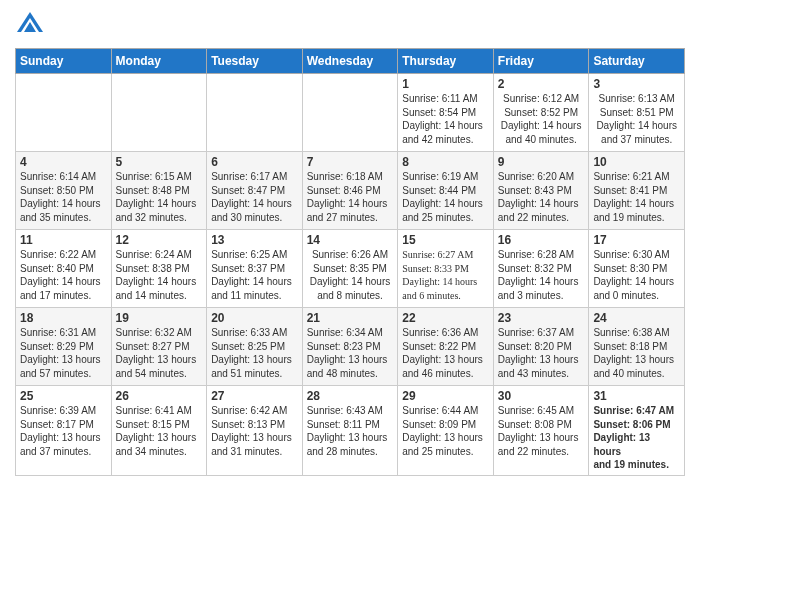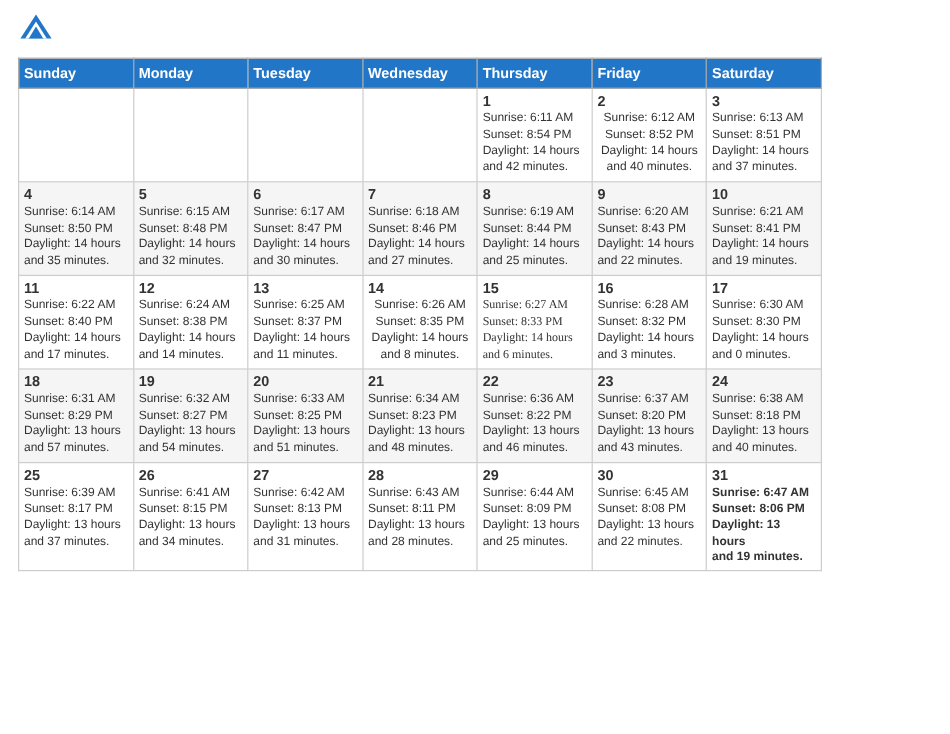--- a/index.html
+++ b/index.html
@@ -147,21 +147,21 @@
           </td>
           <td>
             <span class="day-number">2</span>
             <div class="day-info" style="white-space: pre-line; text-align: center;">Sunrise: 6:12 AM
 Sunset: 8:52 PM
 Daylight: 14 hours
 and 40 minutes.</div>
           </td>
           <td>
             <span class="day-number">3</span>
-            <div class="day-info" style="white-space: pre-line;">Sunrise: 6:13 AM
+            <div class="day-info" style="white-space: pre-line; text-align: center;">Sunrise: 6:13 AM
 Sunset: 8:51 PM
 Daylight: 14 hours
 and 37 minutes.</div>
           </td>
         </tr>
         <tr>
           <td>
             <span class="day-number">4</span>
             <div class="day-info" style="white-space: pre-line;">Sunrise: 6:14 AM
 Sunset: 8:50 PM

